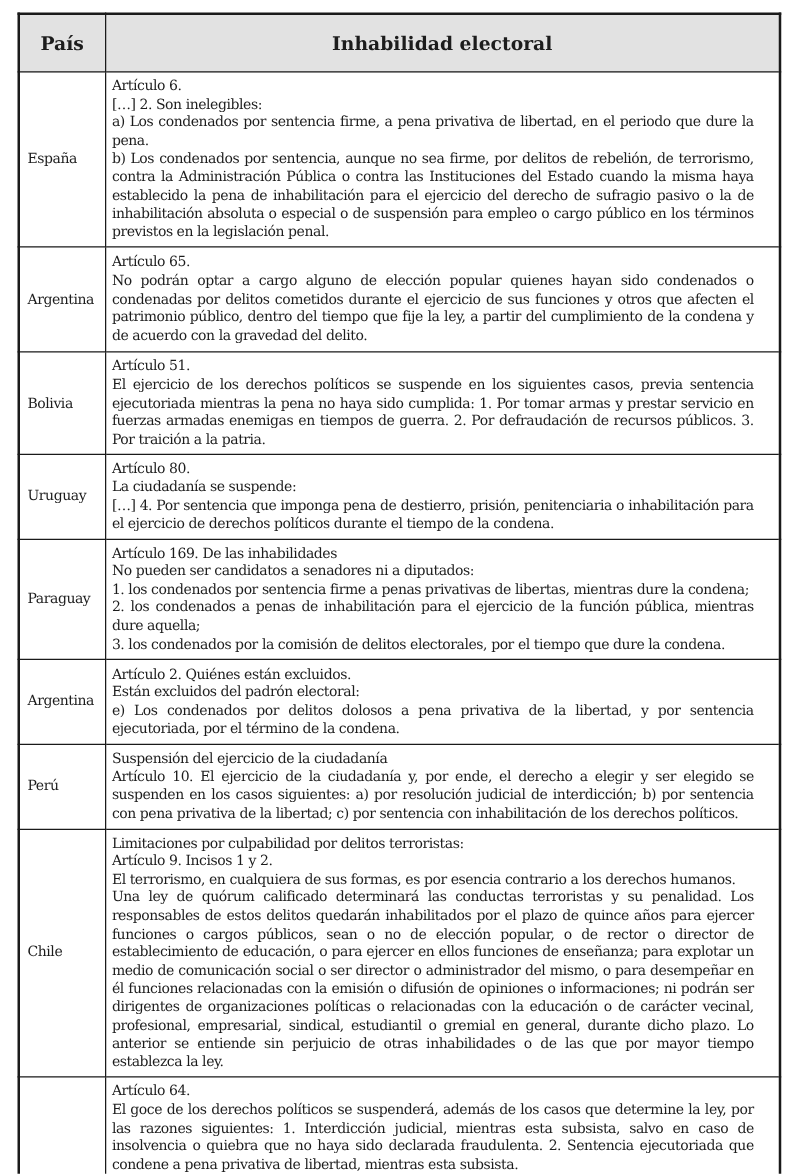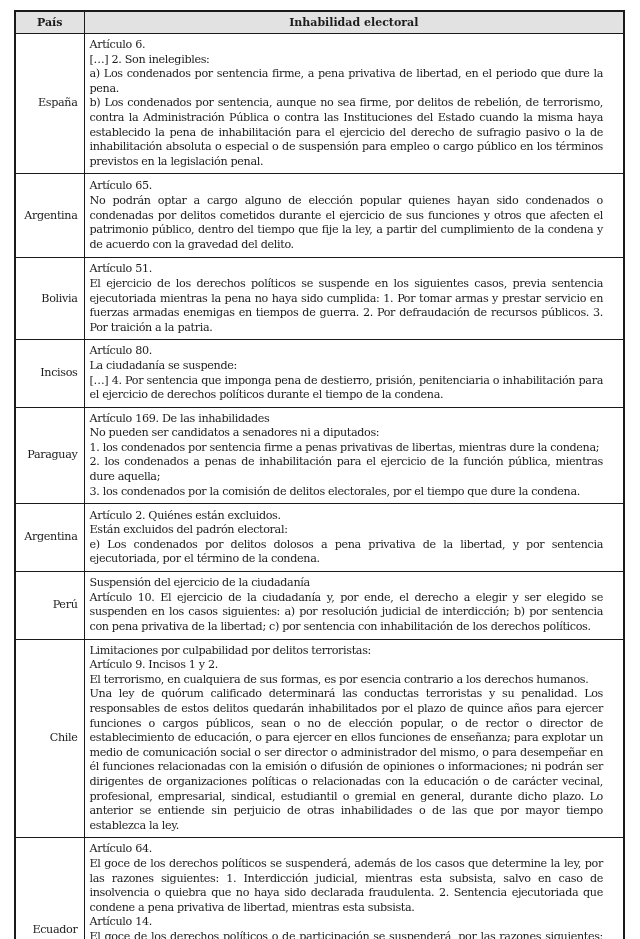--- a/index.html
+++ b/index.html
@@ -8,36 +8,36 @@
     position: absolute; left: 14px; top: 10px; width: 609px;
     border-collapse: collapse;
     border: 2px solid #1a1a1a;
     font-family: "DejaVu Serif", "Liberation Serif", serif;
     color: #1c1c1c;
     table-layout: fixed;
   }
   .tbl th {
     background: #e2e2e2;
     font-weight: bold;
-    font-size: 11px;
+    font-size: 15px;
     height: 21px;
     border: 1.5px solid #1a1a1a;
     text-align: center;
-    padding: 0;
+    padding: 12px;
   }
   .tbl td {
     border: 1.5px solid #1a1a1a;
     vertical-align: middle;
     font-size: 11.2px;
     line-height: 14.6px;
     letter-spacing: -0.35px;
   }
   .tbl td.country {
     padding: 0 6px;
-    text-align: right;
+    text-align: left;
     margin-left: 35px;
   }
   .tbl td.content {
     padding: 4px 20px 4px 5px;
     text-align: justify;
   }
   .line { display: block; }
   col.c1 { width: 69px; }
   col.c2 { width: 540px; }
 </style>
@@ -73,21 +73,21 @@
         </td>
       </tr>
       <tr style="height: 62px;">
         <td class="country">Bolivia</td>
         <td class="content">
           <span class="line">Artículo 51.</span>
           <span class="line">El ejercicio de los derechos políticos se suspende en los siguientes casos, previa sentencia ejecutoriada mientras la pena no haya sido cumplida: 1. Por tomar armas y prestar servicio en fuerzas armadas enemigas en tiempos de guerra. 2. Por defraudación de recursos públicos. 3. Por traición a la patria.</span>
         </td>
       </tr>
       <tr style="height: 67px;">
-        <td class="country">Incisos</td>
+        <td class="country">Uruguay</td>
         <td class="content">
           <span class="line">Artículo 80.</span>
           <span class="line">La ciudadanía se suspende:</span>
           <span class="line">[…] 4. Por sentencia que imponga pena de destierro, prisión, penitenciaria o inhabilitación para el ejercicio de derechos políticos durante el tiempo de la condena.</span>
         </td>
       </tr>
       <tr style="height: 81px;">
         <td class="country">Paraguay</td>
         <td class="content">
           <span class="line">Artículo 169. De las inhabilidades</span>

